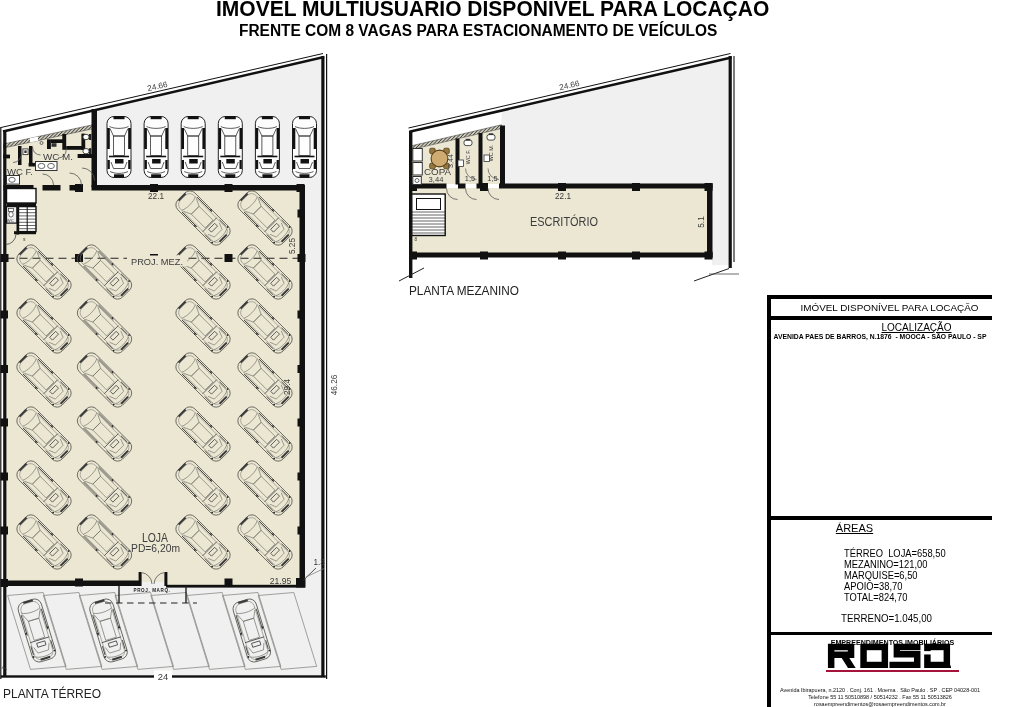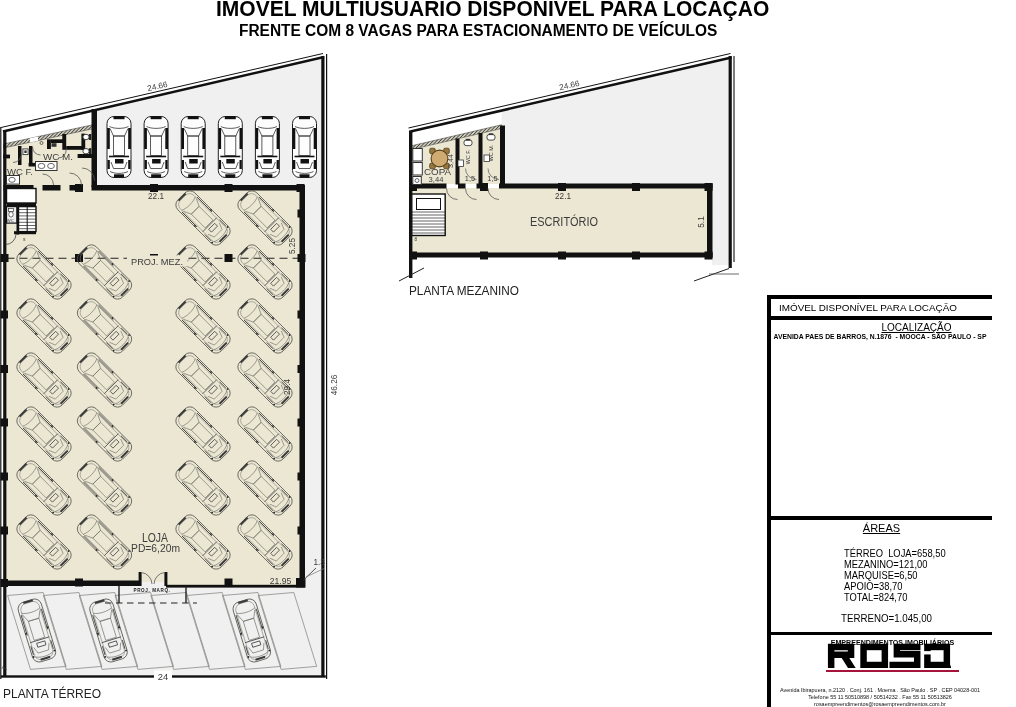--- a/index.html
+++ b/index.html
@@ -520,31 +520,31 @@
 </svg>
 
 <div class="abs hl" style="left:216px;top:-4.5px;width:550px;font-size:22px;"><span style="display:inline-block;white-space:nowrap;transform:scaleX(0.955);transform-origin:0 0;">IMÓVEL MULTIUSUÁRIO DISPONÍVEL PARA LOCAÇÃO</span></div>
 
 <div class="abs hl" style="left:160px;top:21.5px;width:654px;font-size:16px;"><span style="display:inline-block;white-space:nowrap;transform:scaleX(0.966);transform-origin:0 0;">FRENTE COM 8 VAGAS PARA ESTACIONAMENTO DE VEÍCULOS</span></div>
 
 <div class="abs" style="left:767px;top:295px;width:4px;height:412px;background:#000;"></div>
 
 <div class="abs" style="left:767px;top:295px;width:225px;height:4px;background:#000;"></div>
 
-<div class="abs" style="left:779px;top:301.5px;width:221px;font-size:9.9px;color:#000;white-space:nowrap;">IMÓVEL DISPONÍVEL PARA LOCAÇÃO</div>
+<div class="abs" style="left:779px;top:301.5px;width:221px;font-size:9.9px;text-align:center;color:#000;white-space:nowrap;">IMÓVEL DISPONÍVEL PARA LOCAÇÃO</div>
 
 <div class="abs" style="left:767px;top:316px;width:225px;height:4px;background:#000;"></div>
 
 <div class="abs" style="left:771px;top:321.5px;width:221px;font-size:10px;text-align:center;color:#000;text-decoration:underline;margin-left:35px;">LOCALIZAÇÃO</div>
 
 <div class="abs" style="left:768px;top:333px;width:224px;font-size:6.8px;font-weight:bold;text-align:center;color:#000;white-space:nowrap;">AVENIDA PAES DE BARROS, N.1876&nbsp; - MOOCA - SÃO PAULO - SP</div>
 
 <div class="abs" style="left:767px;top:516px;width:225px;height:3.5px;background:#000;"></div>
 
-<div class="abs" style="left:771px;top:522px;width:221px;font-size:11px;text-align:center;color:#000;"><span style="text-decoration:underline;">ÁREAS</span></div>
+<div class="abs" style="left:744px;top:522px;width:221px;font-size:11px;text-align:center;color:#000;"><span style="text-decoration:underline;">ÁREAS</span></div>
 
 <div class="abs" style="left:844px;top:549px;font-size:10.4px;color:#000;line-height:10.9px;white-space:pre;transform:scaleX(0.9);transform-origin:0 0;">TÉRREO  LOJA=658,50
 MEZANINO=121,00
 MARQUISE=6,50
 APOIO=38,70
 TOTAL=824,70</div>
 
 <div class="abs" style="left:841px;top:612px;font-size:10.8px;color:#000;transform:scaleX(0.9);transform-origin:0 0;">TERRENO=1.045,00</div>
 
 <div class="abs" style="left:767px;top:631.5px;width:225px;height:3.5px;background:#000;"></div>

